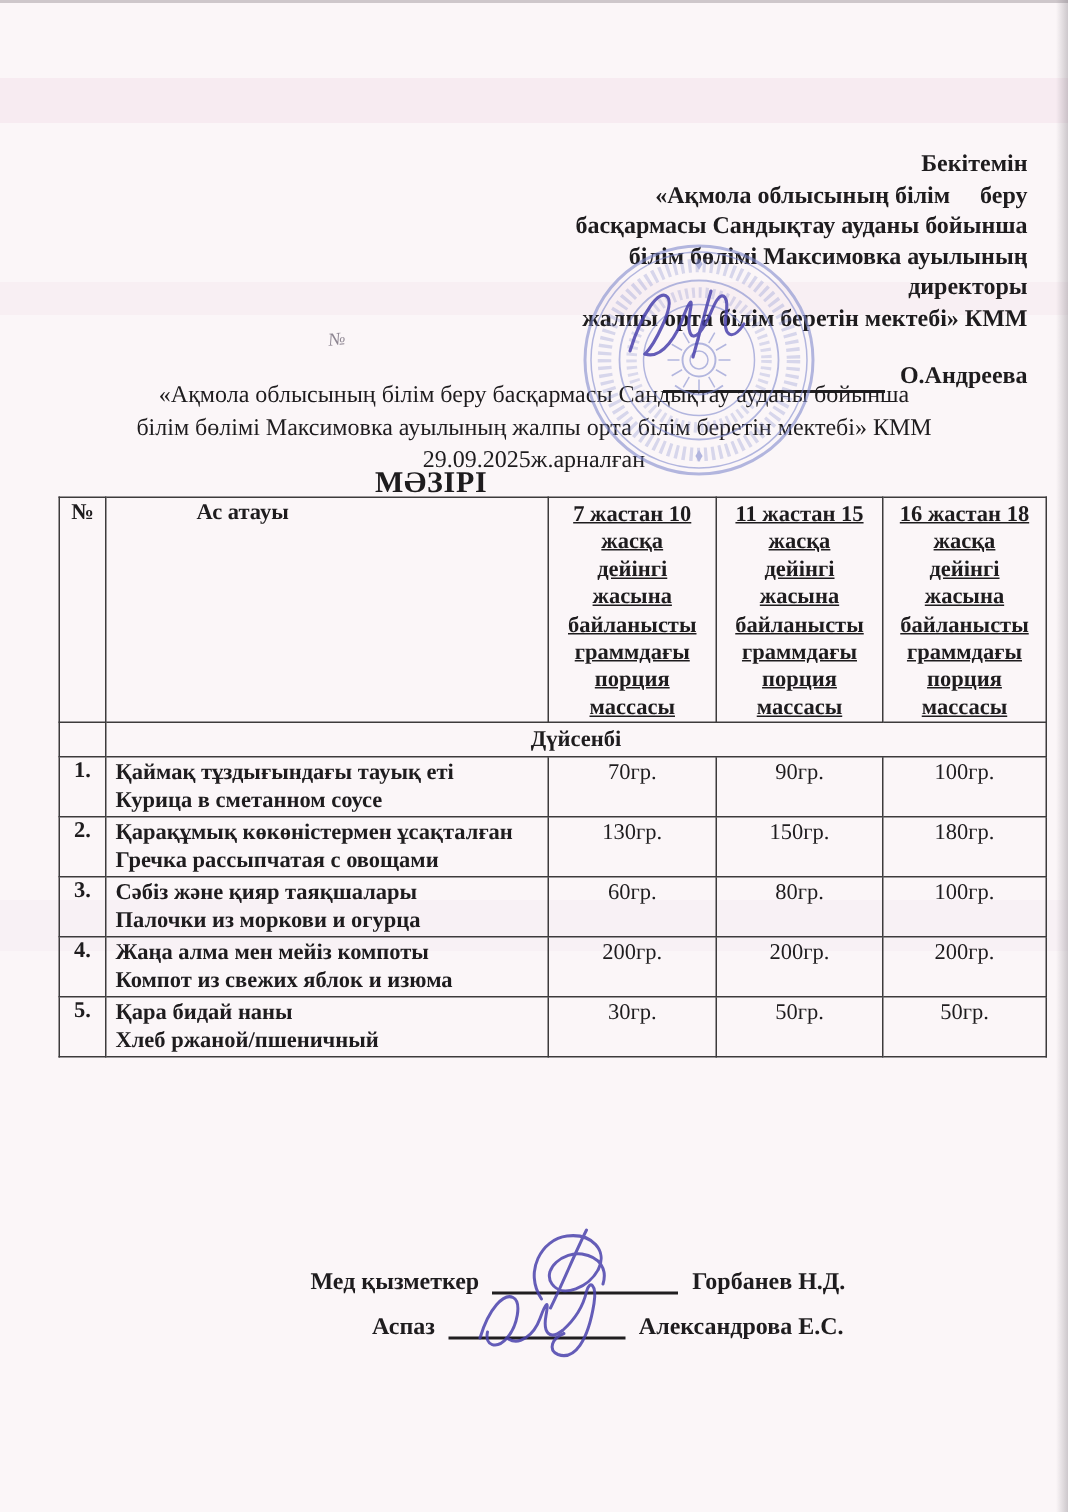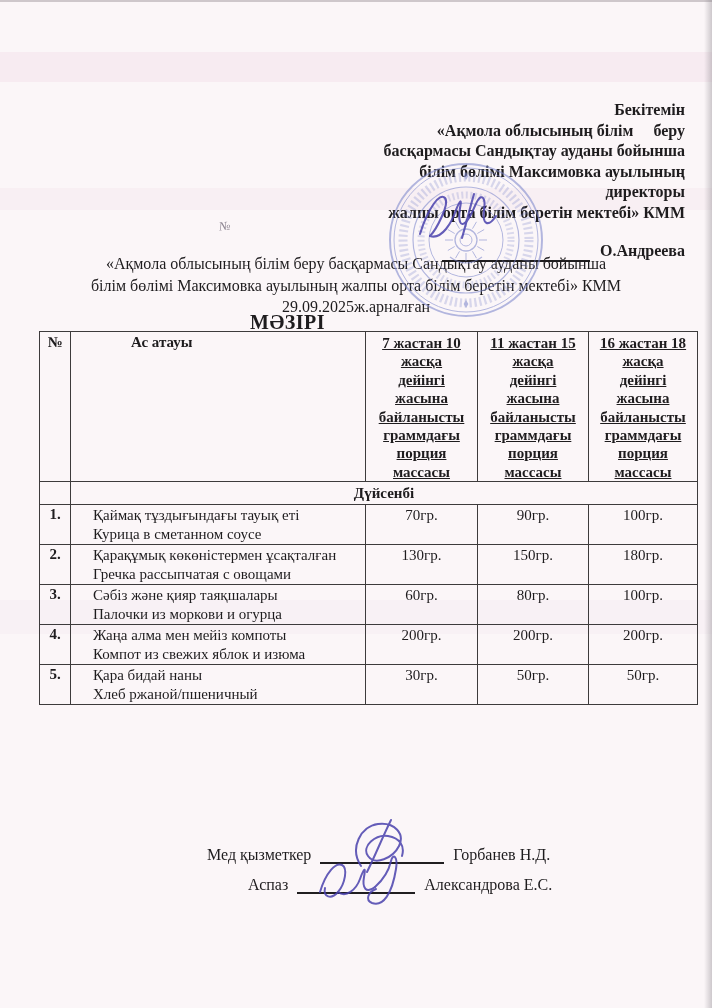--- a/index.html
+++ b/index.html
@@ -49,25 +49,25 @@
   .menu-table td,.menu-table th{border:1.6px solid #3d3b3c;vertical-align:top;overflow:hidden;}
   .menu-table th{font-weight:bold;padding:2px 2px 0 2px;}
   th.h-no{text-align:center;}
   th.h-dish{text-align:left;padding-left:60px;}
   th.h-age{text-align:center;white-space:pre-line;line-height:18.4px;text-decoration:underline;}
   tr.header-row{height:148px;}
   tr.section-row{height:23px;}
   tr.section-row td{text-align:center;font-weight:bold;padding-top:1px;line-height:20px;}
   tr.data-row{height:40px;}
   td.no{text-align:center;font-weight:bold;padding-top:1px;}
-  td.dish{padding:1px 4px 0 22px;line-height:19px;}
+  td.dish{padding:1px 4px 0 6px;line-height:19px;font-weight:bold;}
   td.qty{text-align:center;padding-top:2px;}
 
   
-  .foot-row{position:absolute;display:flex;align-items:flex-end;gap:9px;font-weight:normal;font-size:16px;}
+  .foot-row{position:absolute;display:flex;align-items:flex-start;gap:9px;font-weight:bold;font-size:16px;}
   .foot-row.med{left:207px;top:846px;}
   .foot-row.cook{left:248px;top:876px;}
   .sig-line.med-line{width:124px;}
   .sig-line.cook-line{width:118px;}
 
   
   .stamp{position:absolute;left:387px;top:161px;width:158px;height:158px;opacity:0.58;z-index:3;pointer-events:none;}
   .handsig{position:absolute;z-index:4;pointer-events:none;}
   .sig-director{left:412px;top:188px;}
   .sig-med{left:345px;top:818px;}

